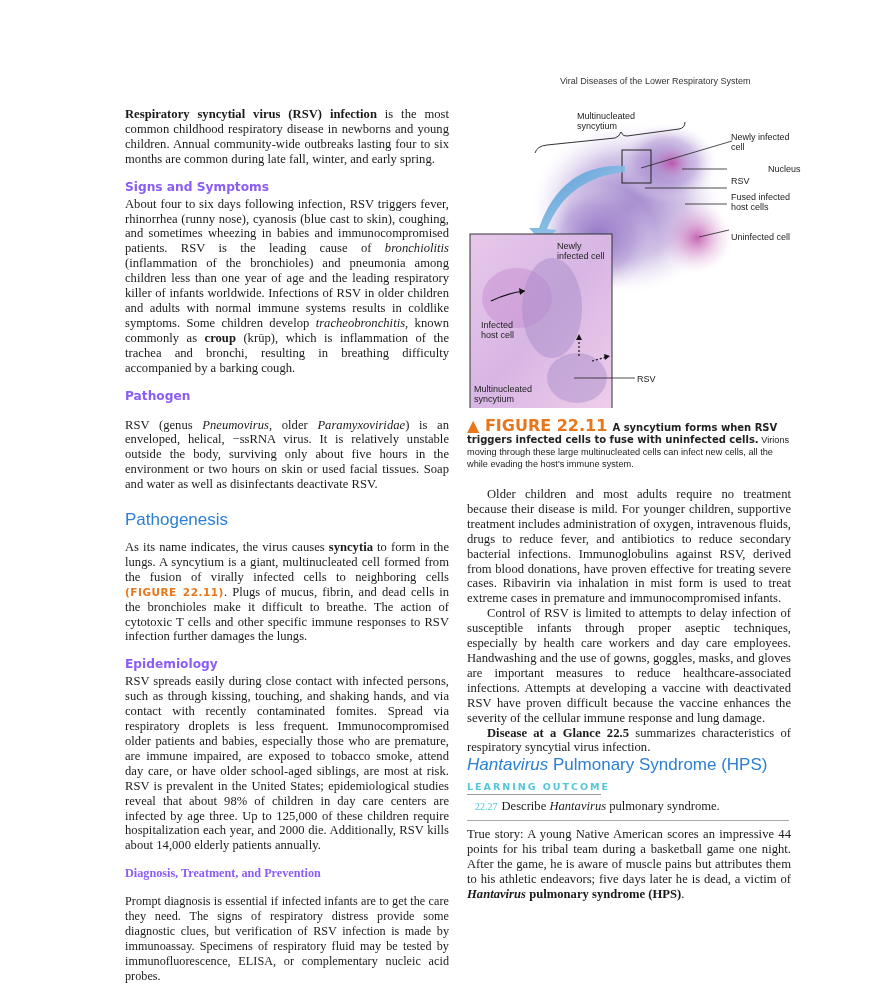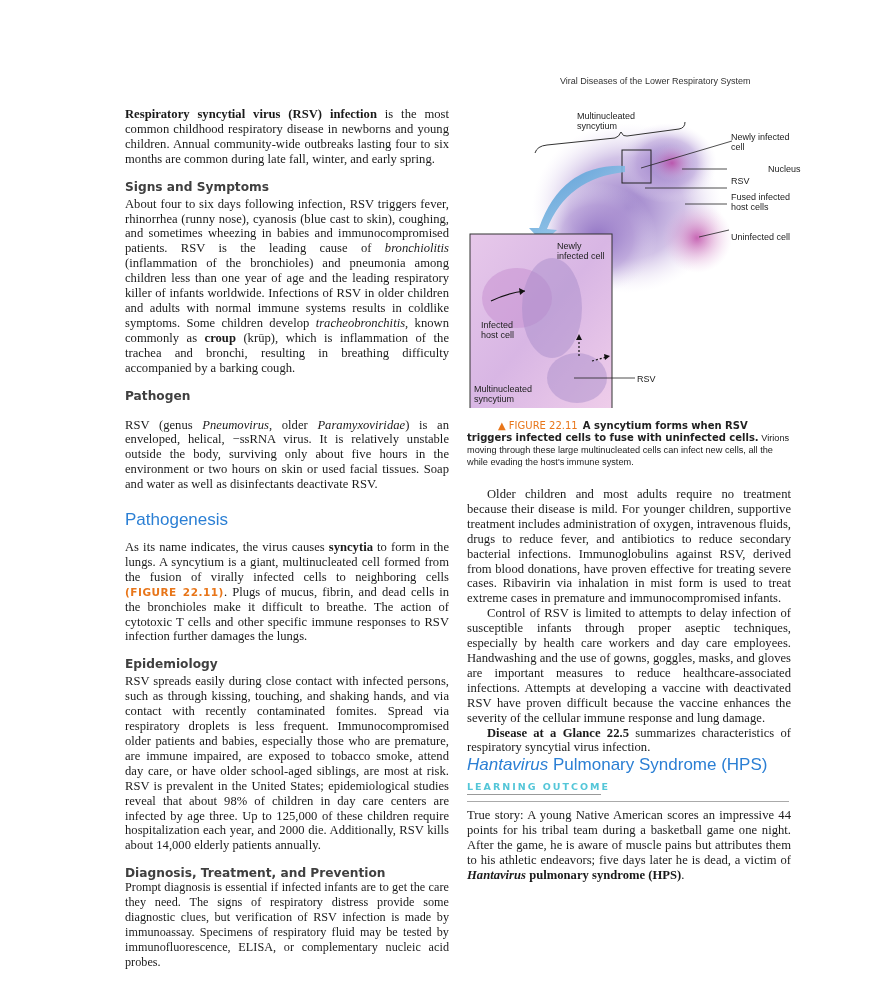--- a/index.html
+++ b/index.html
@@ -3,26 +3,26 @@
   <meta charset="utf-8">
   <style>
     html, body { margin: 0; padding: 0; background: #ffffff; }
     body { width: 880px; height: 983px; position: relative; overflow: hidden; color: #1a1a1a; }
     .running-head { position: absolute; left: 560px; top: 76px; font-family: "Liberation Sans", sans-serif; font-size: 9px; color: #333; }
     .col { position: absolute; width: 324px; }
     #col-left { left: 125px; top: 107px; }
     #col-right { left: 467px; top: 487px; }
     p.body { font-family: "Liberation Serif", serif; font-size: 12.6px; line-height: 14.9px; margin: 0; text-align: justify; letter-spacing: 0.02px; }
     p.indent { text-indent: 20px; }
-    h3.sub { font-family: "DejaVu Sans", sans-serif; font-weight: bold; font-size: 12.2px; margin: 0; color: #404040; }
+    h3.sub { font-family: "DejaVu Sans", sans-serif; font-weight: bold; font-size: 12.2px; margin: 0; color: #8b5cf6; }
     h2.major { font-family: "Liberation Sans", sans-serif; font-weight: normal; color: #2b7fd4; font-size: 17px; margin: 0; }
     .fig-ref { font-family: "DejaVu Sans", sans-serif; font-weight: bold; color: #e8761a; font-size: 10.5px; letter-spacing: 0.5px; }
     .figure { position: absolute; left: 467px; top: 108px; width: 330px; height: 300px; }
     .caption { position: absolute; left: 467px; top: 420px; width: 325px; font-family: "Liberation Sans", sans-serif; font-size: 9.2px; line-height: 12px; color: #222; }
-    .caption .cap-label { color: #e8761a; font-weight: normal; font-family: "DejaVu Sans", sans-serif; font-size: 10px; margin-left: 31px; }
+    .caption .cap-label { color: #e8761a; font-weight: bold; font-family: "DejaVu Sans", sans-serif; font-size: 16px; }
     .caption .cap-title { font-weight: bold; font-family: "DejaVu Sans", sans-serif; font-size: 10px; }
     .lo-label { font-family: "DejaVu Sans", sans-serif; font-weight: bold; color: #54c6d8; font-size: 9.5px; letter-spacing: 2px; }
     .lo-rule { border-top: 1px solid #999; width: 134px; margin: 2px 0 4px 0; }
     .lo-item { font-family: "Liberation Serif", serif; font-size: 12.6px; padding-left: 8px; }
     .lo-num { color: #54c6d8; font-size: 10px; margin-right: 4px; }
     .lo-rule2 { border-top: 1px solid #aaa; width: 322px; margin: 6px 0 6px 0; }
     .fig-label { position: absolute; font-family: "Liberation Sans", sans-serif; font-size: 9px; line-height: 10px; color: #222; }
   </style>
 </head>
 <body>
@@ -37,21 +37,21 @@
 
   <h3 class="sub" style="margin-top:13px;margin-bottom:15px;">Pathogen</h3>
   <p class="body"><span>RSV (genus </span><i>Pneumovirus</i><span>, older </span><i>Paramyxoviridae</i><span>) is an enveloped, helical, −ssRNA virus. It is relatively unstable outside the body, surviving only about five hours in the environment or two hours on skin or used facial tissues. Soap and water as well as disinfectants deactivate RSV.</span></p>
 
   <h2 class="major" style="margin-top:18px;margin-bottom:10px;">Pathogenesis</h2>
   <p class="body"><span>As its name indicates, the virus causes </span><b>syncytia</b><span> to form in the lungs. A syncytium is a giant, multinucleated cell formed from the fusion of virally infected cells to neighboring cells </span><span class="fig-ref">(FIGURE 22.11)</span><span>. Plugs of mucus, fibrin, and dead cells in the bronchioles make it difficult to breathe. The action of cytotoxic T cells and other specific immune responses to RSV infection further damages the lungs.</span></p>
 
   <h3 class="sub" style="margin-top:13px;margin-bottom:3px;">Epidemiology</h3>
   <p class="body">RSV spreads easily during close contact with infected persons, such as through kissing, touching, and shaking hands, and via contact with recently contaminated fomites. Spread via respiratory droplets is less frequent. Immunocompromised older patients and babies, especially those who are premature, are immune impaired, are exposed to tobacco smoke, attend day care, or have older school-aged siblings, are most at risk. RSV is prevalent in the United States; epidemiological studies reveal that about 98% of children in day care centers are infected by age three. Up to 125,000 of these children require hospitalization each year, and 2000 die. Additionally, RSV kills about 14,000 elderly patients annually.</p>
 
-  <h3 class="sub" style="margin-top:13px;margin-bottom:0;">Diagnosis, Treatment, and Prevention</h3>
+  <h3 class="sub" style="margin-top:13px;margin-bottom:13px;font-family:Liberation Serif, serif;">Diagnosis, Treatment, and Prevention</h3>
   <p class="body" style="font-size:12.2px;">Prompt diagnosis is essential if infected infants are to get the care they need. The signs of respiratory distress provide some diagnostic clues, but verification of RSV infection is made by immunoassay. Specimens of respiratory fluid may be tested by immunofluorescence, ELISA, or complementary nucleic acid probes.</p>
 </div>
 
 <div class="figure">
   <svg width="330" height="300" viewBox="0 0 330 300">
     <defs>
       <radialGradient id="g1" cx="50%" cy="50%" r="50%">
         <stop offset="0%" stop-color="#8a6bc0" stop-opacity="0.9"></stop>
         <stop offset="60%" stop-color="#b39ad6" stop-opacity="0.6"></stop>
         <stop offset="100%" stop-color="#e8e0f4" stop-opacity="0"></stop>
@@ -121,16 +121,17 @@
 
 <div class="col" id="col-right">
   <p class="body indent">Older children and most adults require no treatment because their disease is mild. For younger children, supportive treatment includes administration of oxygen, intravenous fluids, drugs to reduce fever, and antibiotics to reduce secondary bacterial infections. Immunoglobulins against RSV, derived from blood donations, have proven effective for treating severe cases. Ribavirin via inhalation in mist form is used to treat extreme cases in premature and immunocompromised infants.</p>
   <p class="body indent">Control of RSV is limited to attempts to delay infection of susceptible infants through proper aseptic techniques, especially by health care workers and day care employees. Handwashing and the use of gowns, goggles, masks, and gloves are important measures to reduce healthcare-associated infections. Attempts at developing a vaccine with deactivated RSV have proven difficult because the vaccine enhances the severity of the cellular immune response and lung damage.</p>
   <p class="body indent"><b>Disease at a Glance 22.5</b><span> summarizes characteristics of respiratory syncytial virus infection.</span></p>
 
   <h2 class="major" style="margin-bottom:6px;"><i>Hantavirus</i><span> Pulmonary Syndrome (HPS)</span></h2>
 
   <div class="lo-label">LEARNING OUTCOME</div>
   <div class="lo-rule"></div>
+  <div class="lo-item"><span class="lo-num">22.27</span><span>Describe </span><i>Hantavirus</i><span> pulmonary syndrome.</span></div>
   <div class="lo-rule2"></div>
 
   <p class="body"><span>True story: A young Native American scores an impressive 44 points for his tribal team during a basketball game one night. After the game, he is aware of muscle pains but attributes them to his athletic endeavors; five days later he is dead, a victim of </span><b><i>Hantavirus</i><span> pulmonary syndrome (HPS)</span></b><span>.</span></p>
 </div>
 
 </body></html>

